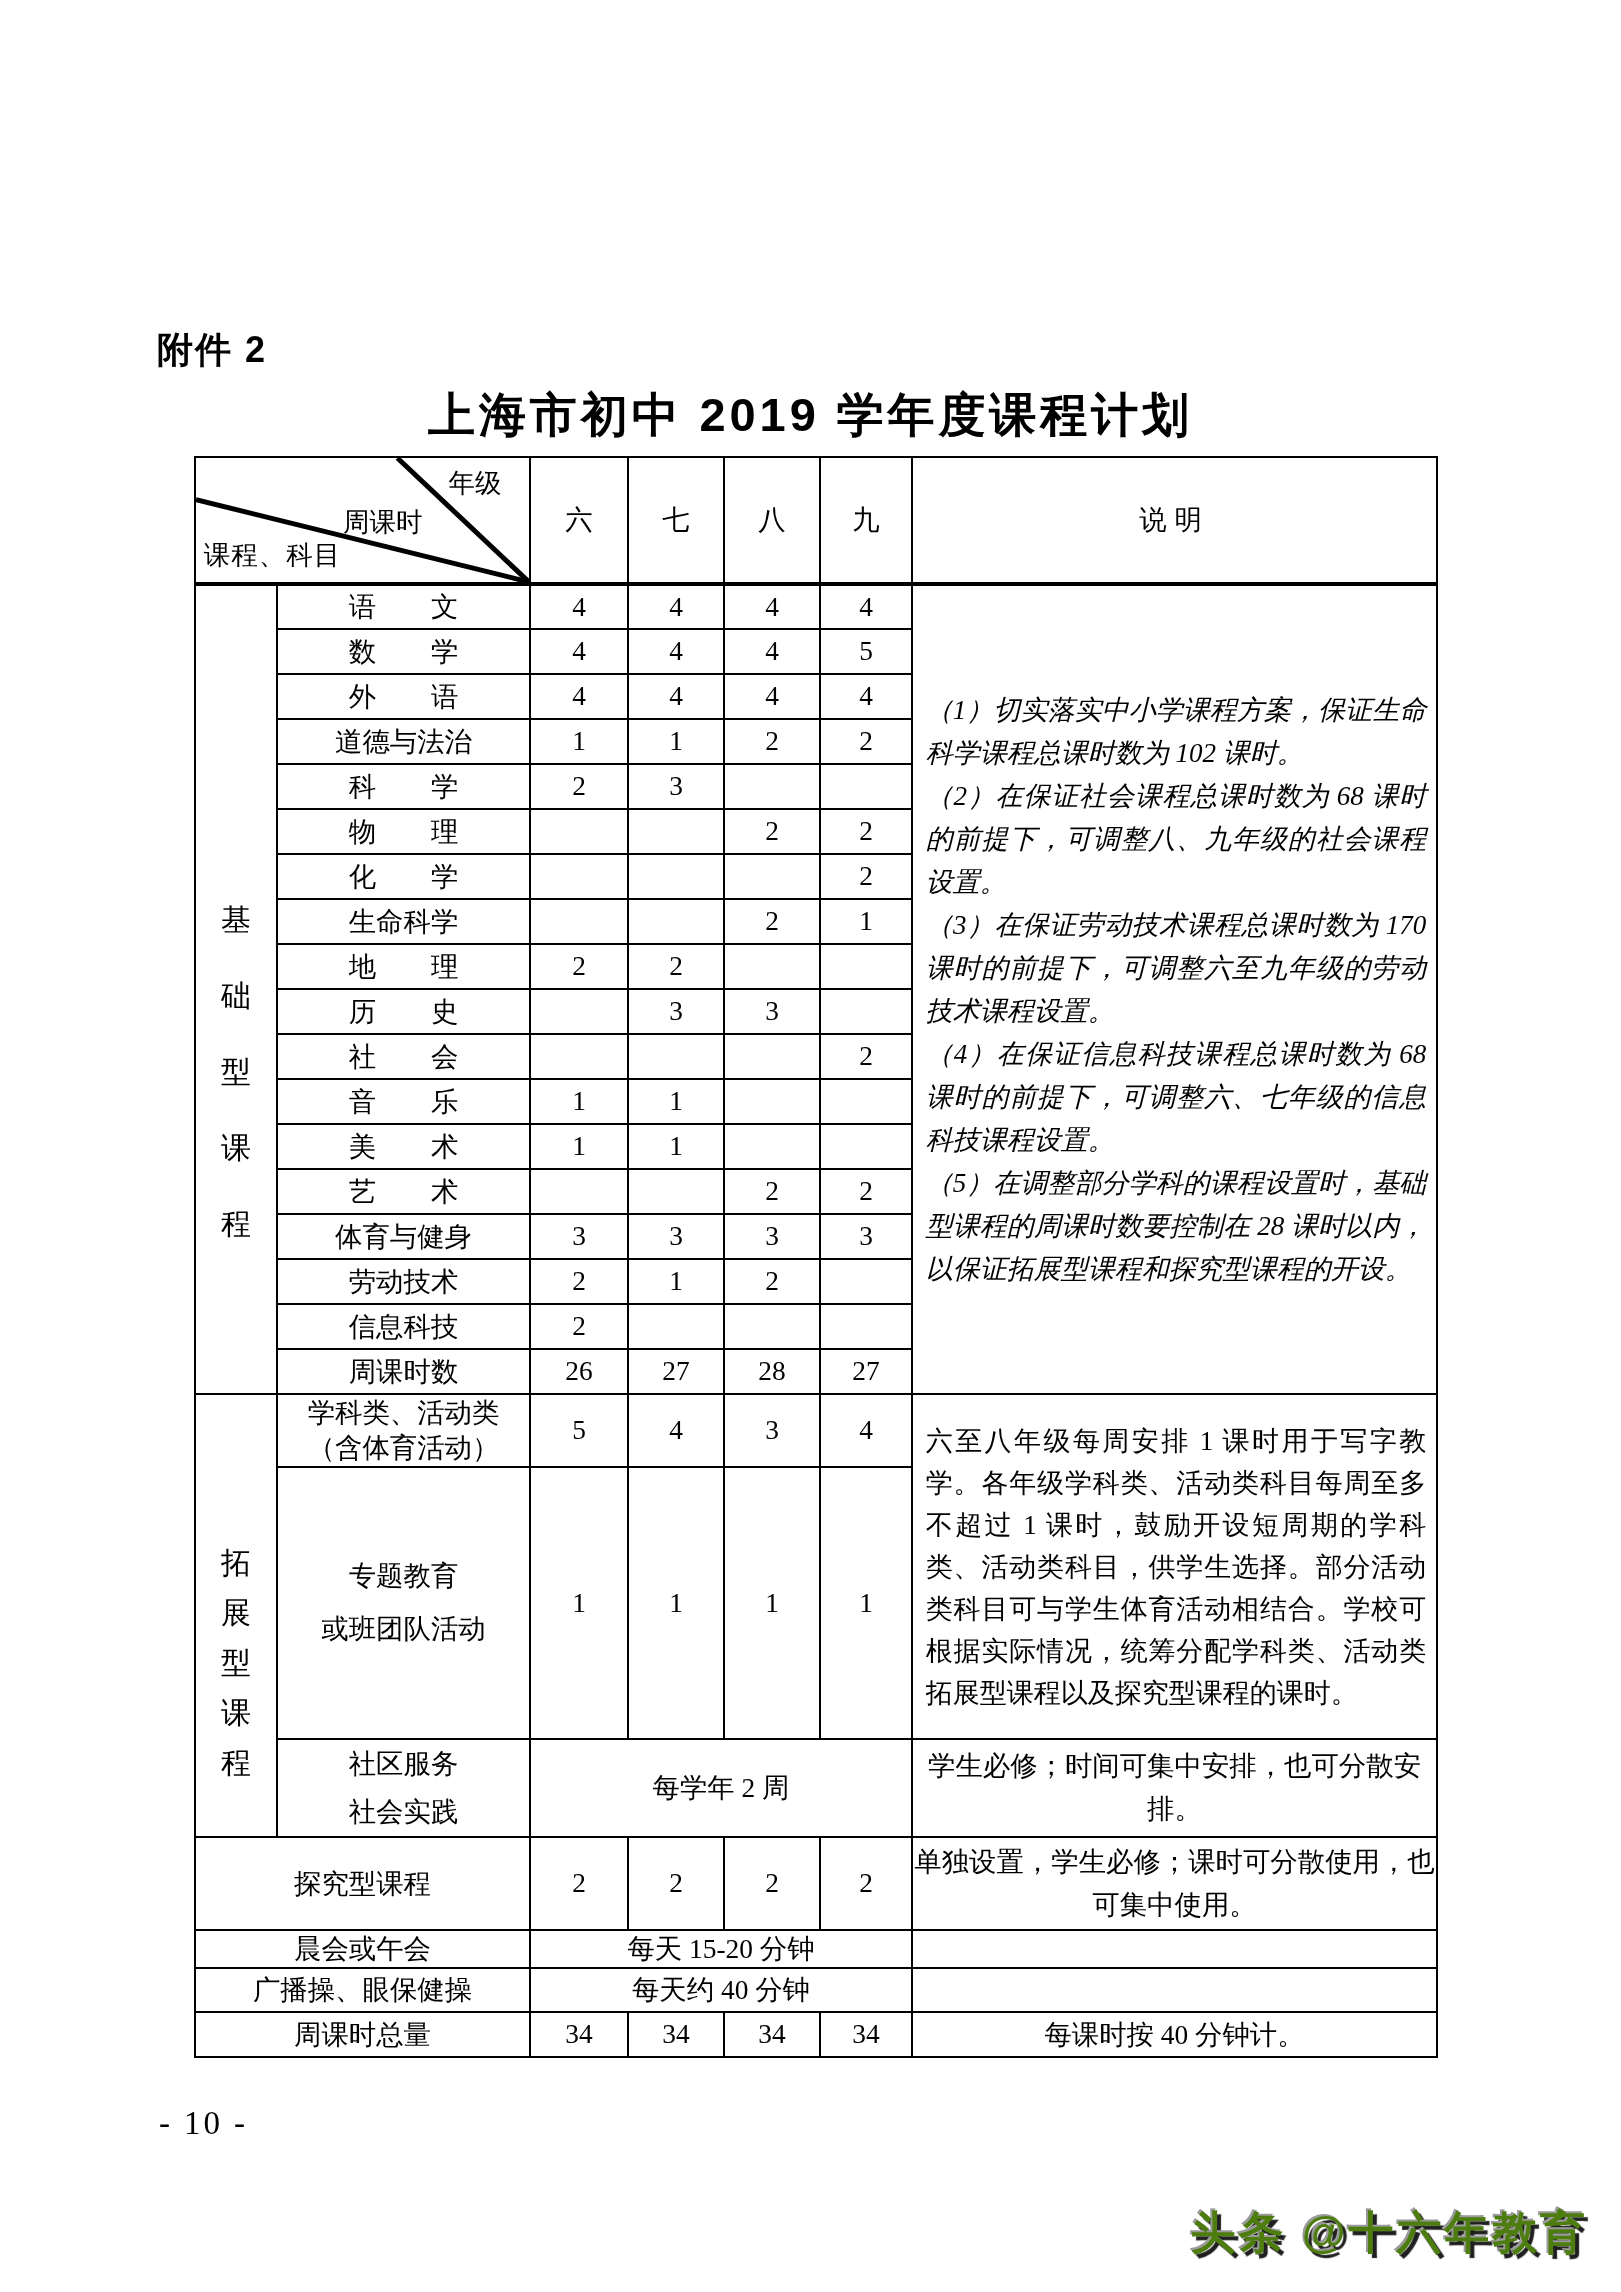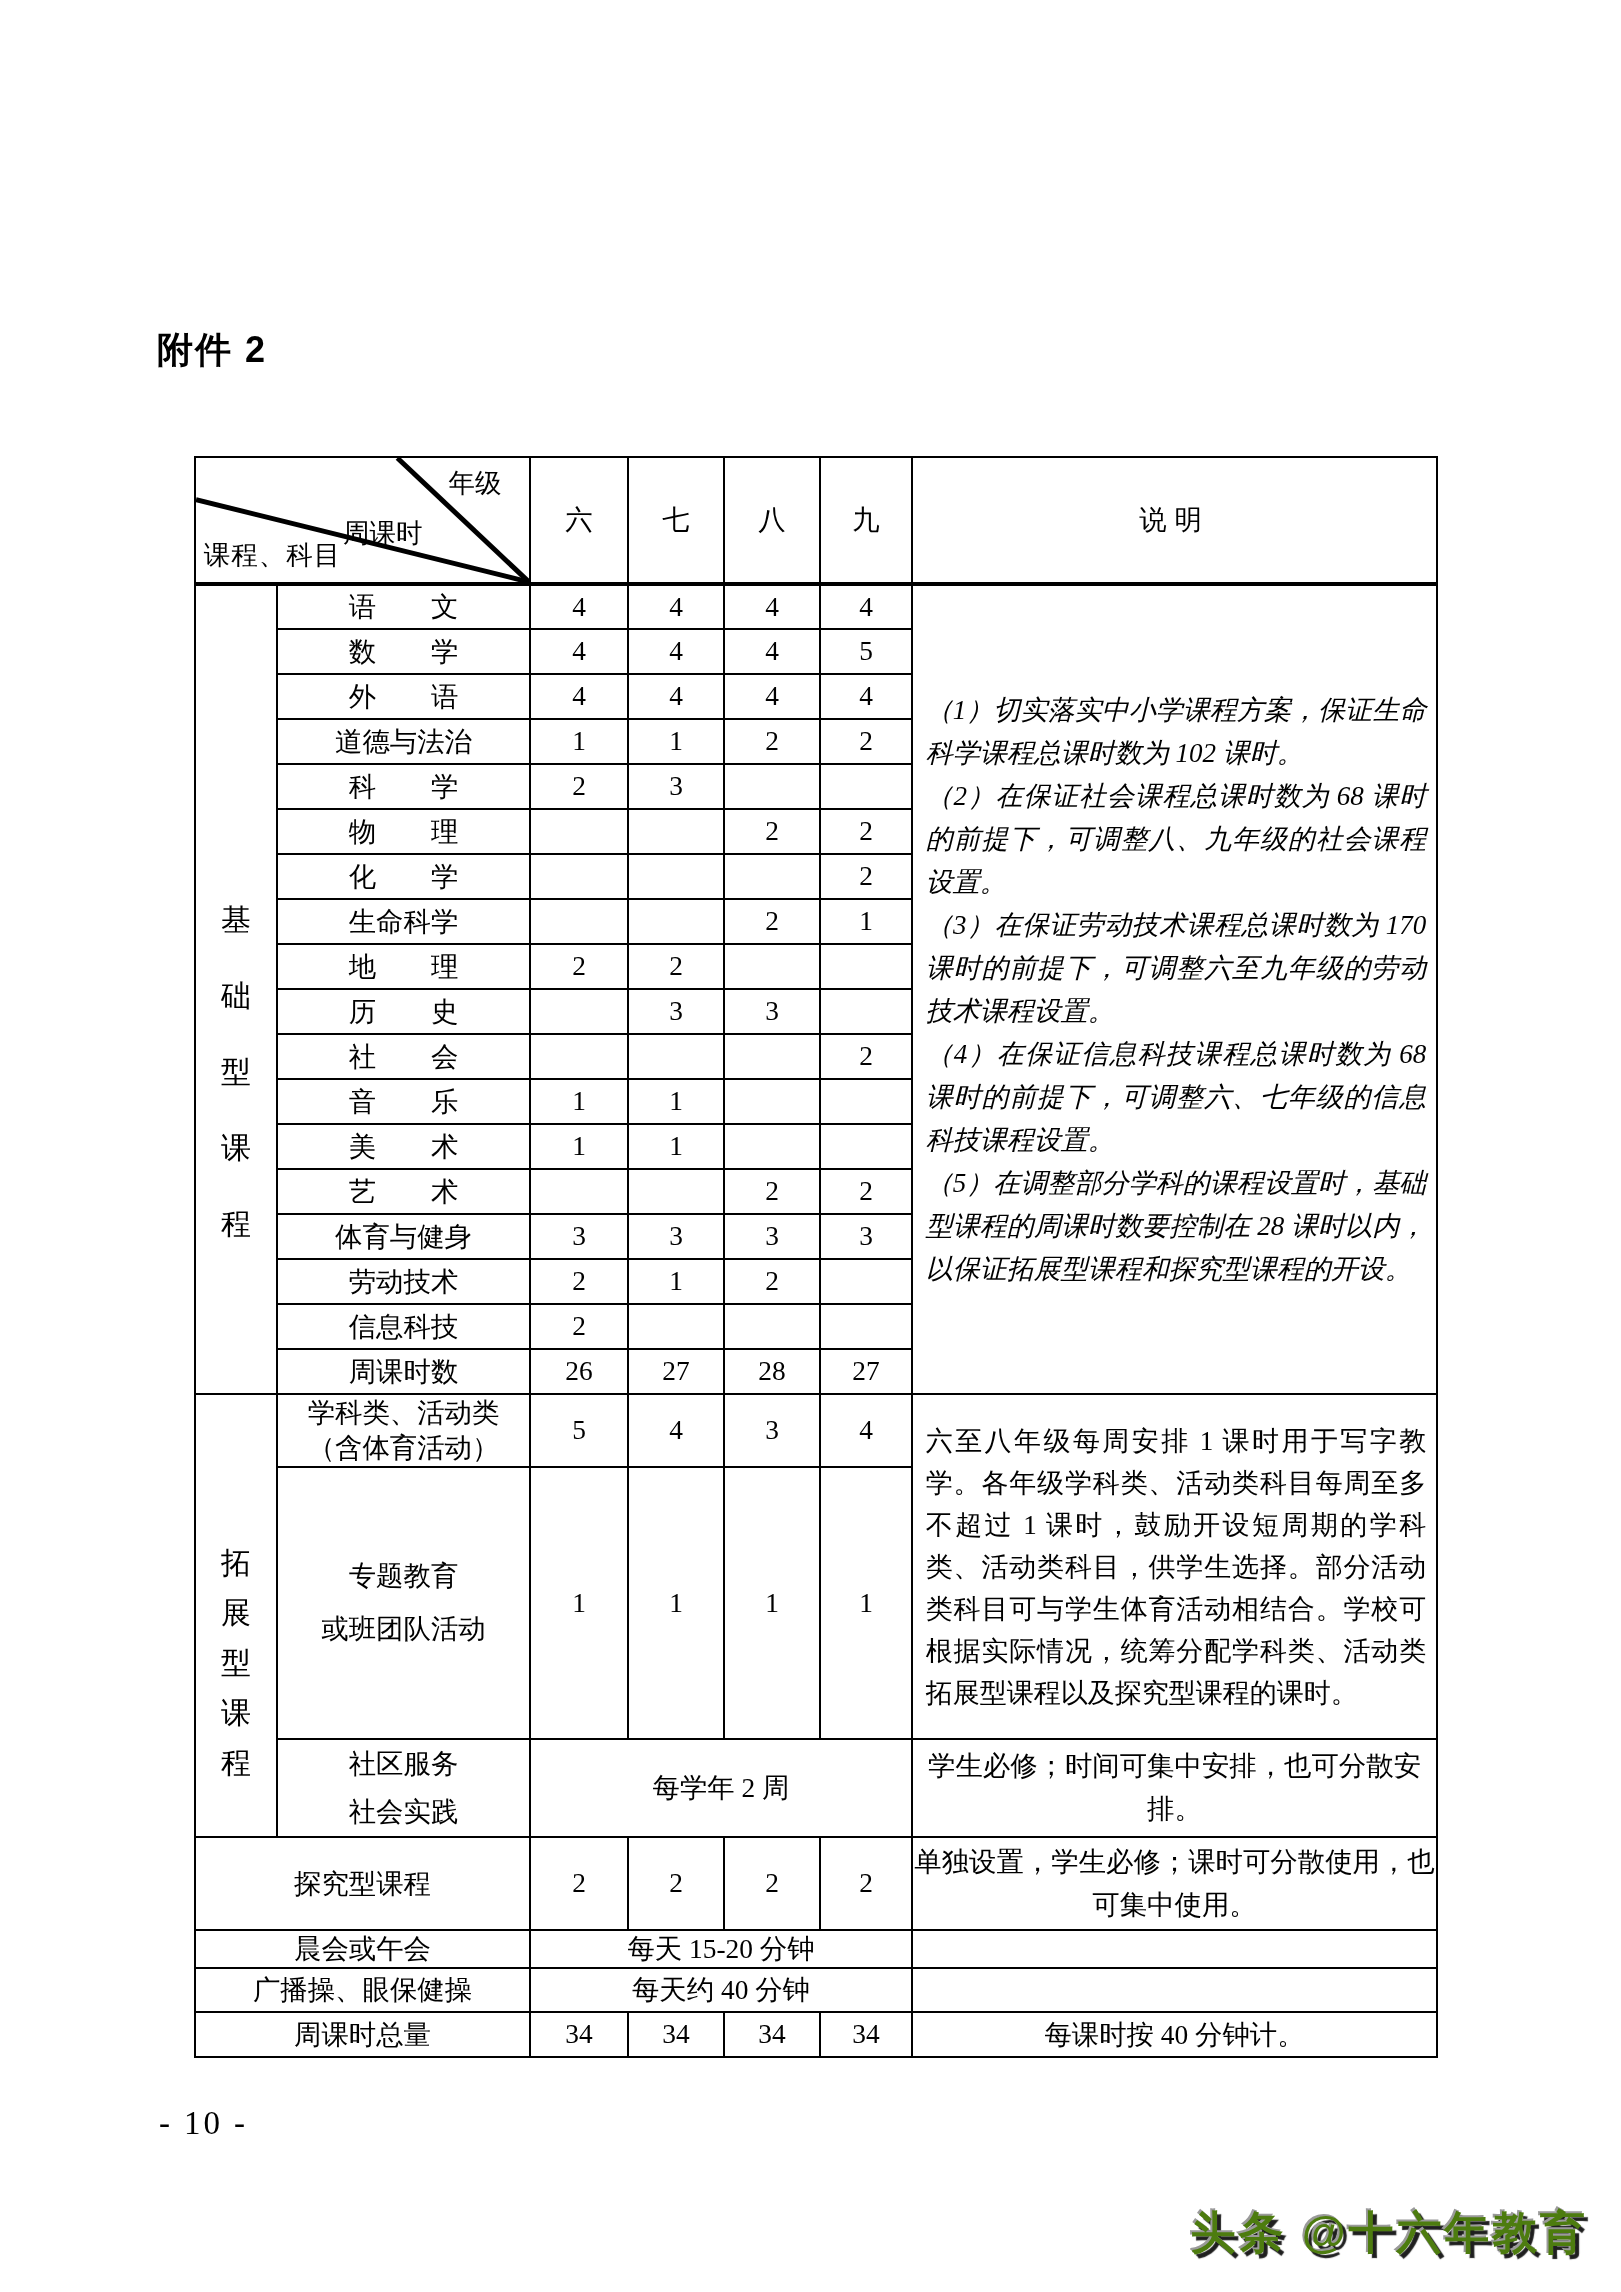--- a/index.html
+++ b/index.html
@@ -56,21 +56,21 @@
   tr.h-r20 td { height: 272px; }
   tr.h-r21 td { height: 96px; }
   tr.h-r22 td { height: 93px; }
   tr.h-r23 td { height: 34px; }
   tr.h-r24 td { height: 44px; }
   tr.h-r25 td { height: 45px; }
 
   td.corner { position: relative; }
   .diag { position: absolute; left: 0; top: 0; width: 100%; height: 100%; }
   .lab-grade  { position: absolute; top: 6.9px;  right: 27.4px; font-size: 26.5px; }
-  .lab-week   { position: absolute; top: 46px; left: 147px; font-size: 26.5px; margin-top: 11px; }
+  .lab-week   { position: absolute; top: 46px; left: 147px; font-size: 26.5px; }
   .lab-course { position: absolute; bottom: 8.8px; left: 7.8px; font-size: 26.5px; letter-spacing: 1px; margin-top: 32px; }
 
   .grade-h { font-size: 30px; }
   .notes-h { font-size: 28px; letter-spacing: 7.8px; }
 
   .subj { font-size: 27.4px; }
   .num  { font-size: 28px; }
 
   td.vcat { vertical-align: top; }
   .vwrap { display: flex; flex-direction: column; align-items: center; font-size: 30px; }
@@ -108,20 +108,21 @@
     text-shadow: -2px -2px 0 #9a9a9a, 3.9px 3.9px 1px #1f1f1f;
     white-space: nowrap;
   }
 </style>
 </head>
 <body>
 
 <div class="page">
 
   <div class="attachment">附件 2</div>
+  <div class="doc-title">上海市初中 2019 学年度课程计划</div>
 
   <table class="plan">
     <colgroup>
       <col style="width:82px">
         <col style="width:253px">
       <col style="width:98px">
         <col style="width:96px">
         <col style="width:96px">
         <col style="width:92px">
       <col style="width:525px">

